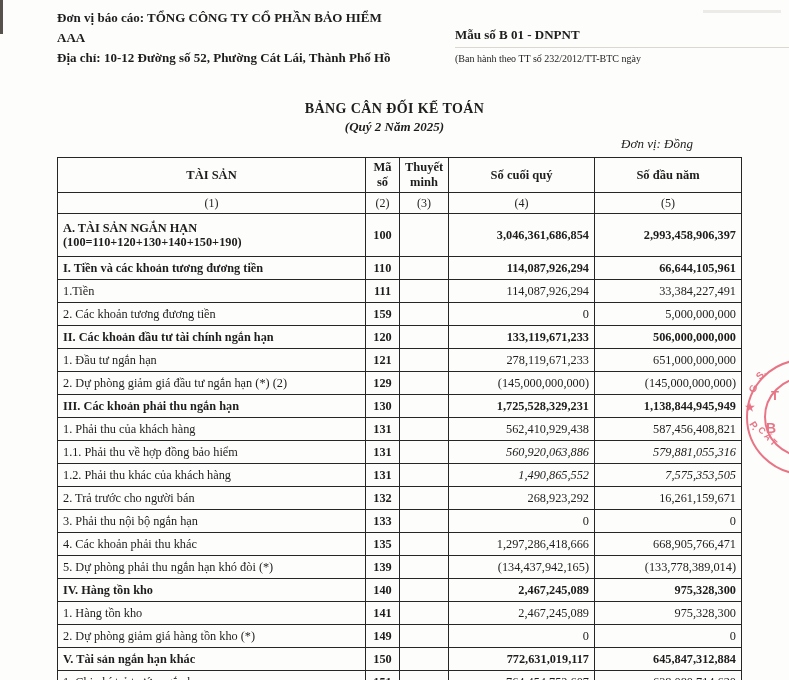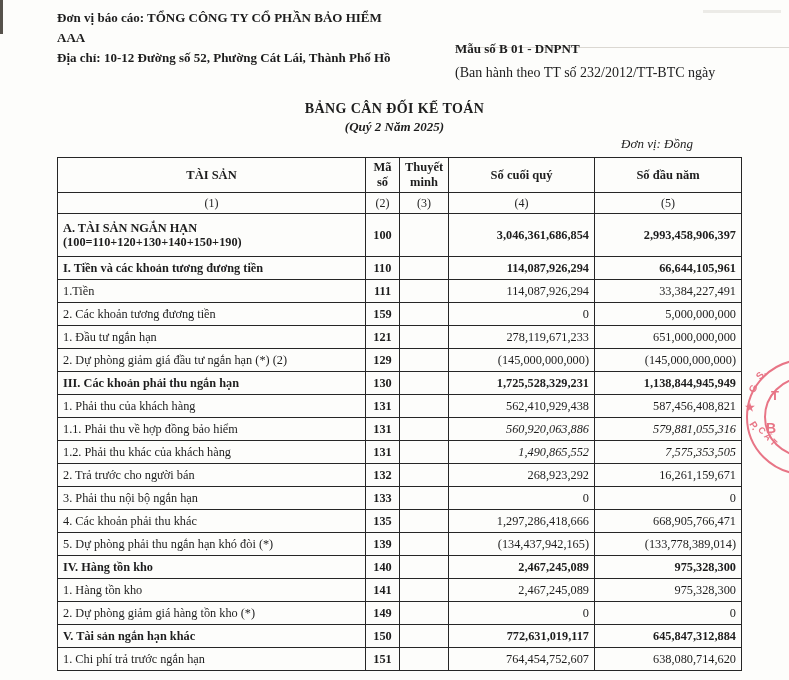--- a/index.html
+++ b/index.html
@@ -15,22 +15,22 @@
     color:#1d1d1d;
   }
   
   .edge-mark{position:absolute;left:0;top:0;width:3px;height:34px;background:#56524b;}
   .smudge-top{position:absolute;left:703px;top:10px;width:78px;height:3px;background:#ecebe7;}
   .form-underline{position:absolute;left:455px;top:47px;width:334px;border-top:1px solid #dbd8d2;}
 
   
   .hdr-left{position:absolute;left:57px;top:8px;width:400px;font-size:13px;font-weight:bold;line-height:20px;}
   .hdr-right{position:absolute;left:455px;top:26px;width:330px;}
-  .form-no{font-size:13px;font-weight:bold;line-height:18px;margin-top:14px;}
-  .form-issued{margin-top:6px;font-size:14px;line-height:18px;}
+  .form-no{font-size:13px;font-weight:bold;line-height:18px;}
+  .form-issued{margin-top:6px;font-size:10px;line-height:18px;}
   .doc-title{position:absolute;left:0;top:101px;width:789px;text-align:center;font-size:14px;font-weight:bold;letter-spacing:.4px;}
   .doc-period{position:absolute;left:0;top:119px;width:789px;text-align:center;font-size:13px;font-weight:bold;font-style:italic;}
   .unit-note{position:absolute;right:96px;top:136px;font-size:13px;font-style:italic;}
 
   
   table.bs{
     position:absolute;left:57px;top:157px;width:684px;
     border-collapse:collapse;table-layout:fixed;
   }
   table.bs th,table.bs td{
@@ -137,20 +137,27 @@
       <td class="c-num">114,087,926,294</td>
       <td class="c-num">33,384,227,491</td>
     </tr>
         <tr class="r-item">
       <td class="c-label">2. Các khoản tương đương tiền</td>
       <td class="c-code">159</td>
       <td class="c-note"></td>
       <td class="c-num">0</td>
       <td class="c-num">5,000,000,000</td>
     </tr>
+        <tr class="r-group">
+      <td class="c-label">II. Các khoản đầu tư tài chính ngắn hạn</td>
+      <td class="c-code">120</td>
+      <td class="c-note"></td>
+      <td class="c-num">133,119,671,233</td>
+      <td class="c-num">506,000,000,000</td>
+    </tr>
         <tr class="r-item">
       <td class="c-label">1. Đầu tư ngắn hạn</td>
       <td class="c-code">121</td>
       <td class="c-note"></td>
       <td class="c-num">278,119,671,233</td>
       <td class="c-num">651,000,000,000</td>
     </tr>
         <tr class="r-item">
       <td class="c-label">2. Dự phòng giảm giá đầu tư ngắn hạn (*) (2)</td>
       <td class="c-code">129</td>

